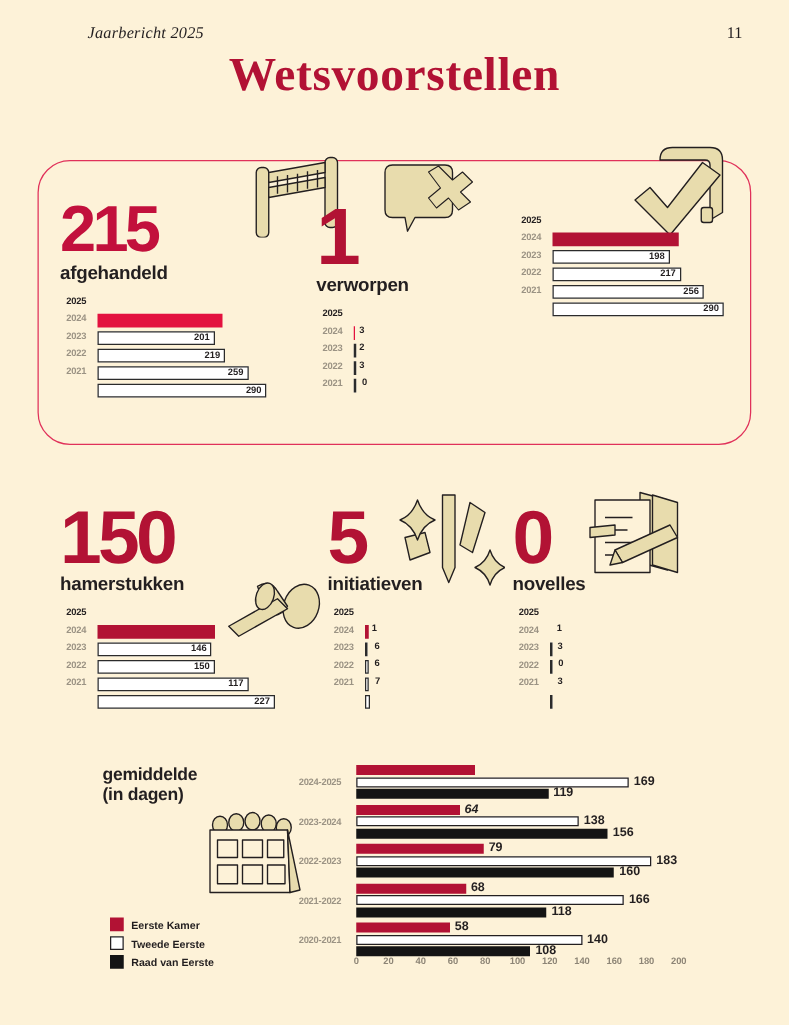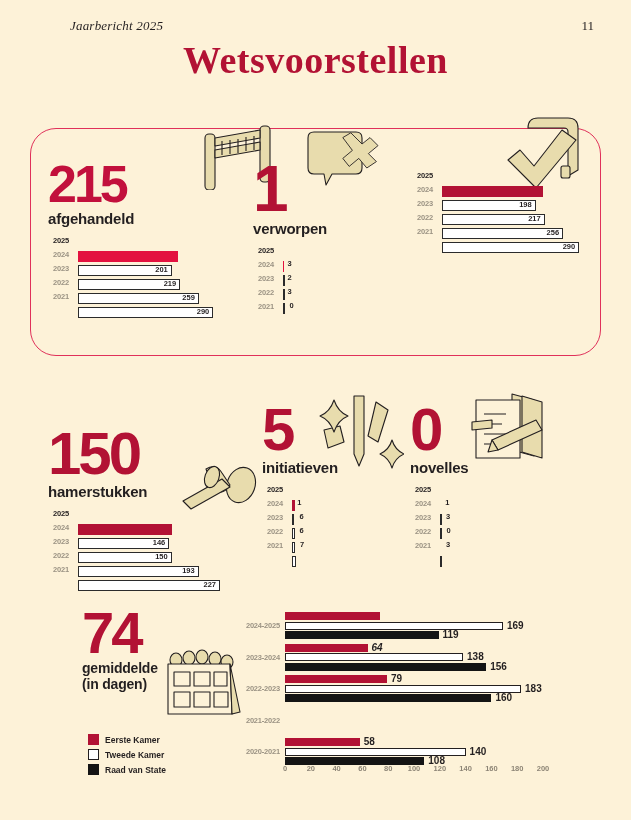--- a/index.html
+++ b/index.html
@@ -95,21 +95,21 @@
   .lg-row{display:flex;align-items:center;height:13px;margin-bottom:2px;}
   .sw{width:11px;height:11px;margin-right:6px;box-sizing:border-box;}
   .sw.red{background:#b21234;}
   .sw.white{background:#fff;border:1px solid #231f20;}
   .sw.black{background:#141414;}
   .lg-label{font-size:8.5px;font-weight:700;color:#231f20;}
 
   .chart{position:absolute;left:232px;top:612px;width:370px;height:170px;}
   .cgrp{position:relative;height:29px;margin-bottom:2.5px;}
   .cglabel{
-    position:absolute;left:0;top:9px;width:48px;text-align:right;
+    position:absolute;left:0;top:9px;width:48px;text-align:center;
     font-size:7.5px;font-weight:700;color:#9b9384;letter-spacing:-.2px;
   }
   .cbars{position:absolute;left:53px;top:0;right:0;height:29px;}
   .cbar{position:absolute;height:8.2px;box-sizing:border-box;}
   .cbar.red{background:#b21234;}
   .cbar.white{background:#fff;border:.9px solid #231f20;}
   .cbar.black{background:#141414;}
   .cval{
     position:absolute;font-size:10px;font-weight:700;color:#231f20;
     line-height:8.2px;white-space:nowrap;
@@ -329,21 +329,21 @@
         <path d="M60 6 L80 12 L80 68 L60 62 Z"></path>
         <rect x="14" y="10" width="44" height="58" fill="#fdf2d8"></rect>
         <path d="M22 24 L44 24 M22 34 L40 34 M22 44 L46 44 M22 54 L38 54" fill="none"></path>
         <path d="M10 32 L30 30 L30 38 L10 40 Z"></path>
         <path d="M30 50 L74 30 L80 40 L36 60 Z"></path>
         <path d="M30 50 L36 60 L26 62 Z"></path>
       </g>
     </svg>
   </div>
 
-  <div class="grp" style="left:48px;top:404px;width:172px;margin-top:24px;">
+  <div class="grp" style="left:48px;top:404px;width:172px;">
     <div class="bignum" style="font-size:60px;color:#b21234;">150</div>
     <div class="caption">hamerstukken</div>
     <div class="bars">
       <div class="brow cur">
           <div class="bryear">2025</div>
         <div class="bwrap">
             <div class="bar darkred" style="width:66%">
               <span class="bval"></span>
             </div>
           </div>
@@ -361,21 +361,21 @@
         <div class="bwrap">
             <div class="bar white" style="width:66%">
               <span class="bval">150</span>
             </div>
           </div>
         </div>
       <div class="brow">
           <div class="bryear">2022</div>
         <div class="bwrap">
             <div class="bar white" style="width:85%">
-              <span class="bval">193</span>
+              <span class="bval">117</span>
             </div>
           </div>
         </div>
       <div class="brow">
           <div class="bryear">2021</div>
         <div class="bwrap">
             <div class="bar white" style="width:100%">
               <span class="bval">227</span>
             </div>
           </div>
@@ -461,21 +461,20 @@
           <div class="bryear">2021</div>
         <div class="bwrap">
             <div class="bar white" style="width:1.8%"></div>
             <span class="bval outside" style="left:3.4%">3</span>
           </div>
         </div>
     </div>
   </div>
 
   <div class="grp" style="left:82px;top:608px;width:150px;">
-    <div class="bignum" style="font-size:58px;color:#b21234;">74</div>
     <div class="caption small multi">
       <div>gemiddelde</div>
       <div>(in dagen)</div>
     </div>
   </div>
 
   <div class="icon" style="left:158px;top:648px;width:86px;height:74px;">
     <svg width="86" height="74" viewBox="0 0 86 74">
       <g fill="none" stroke="#231f20" stroke-width="1.1" stroke-linejoin="round">
         <ellipse cx="18" cy="12" rx="6" ry="7" fill="#e8dcad"></ellipse>
@@ -495,25 +494,25 @@
     </svg>
   </div>
 
   <div class="legend">
     <div class="lg-row">
       <span class="sw red"></span>
       <span class="lg-label">Eerste Kamer</span>
     </div>
     <div class="lg-row">
       <span class="sw white"></span>
-      <span class="lg-label">Tweede Kamer</span>
+      <span class="lg-label">Tweede Eerste</span>
     </div>
     <div class="lg-row">
       <span class="sw black"></span>
-      <span class="lg-label">Raad van State</span>
+      <span class="lg-label">Raad van Eerste</span>
     </div>
   </div>
 
   <div class="chart">
     <div id="chart-rows">
         <div class="cgrp">
           <div class="cglabel">2024-2025</div>
           <div class="cbars">
             <div class="cbar red" style="left: 0px; top: 0px; width: 95.46px;"></div>
             <div class="cbar white" style="left: 0px; top: 9.6px; width: 218.01px;"></div>
@@ -539,20 +538,28 @@
             <div class="cbar red" style="left: 0px; top: 0px; width: 101.91px;"></div>
             <span class="cval" style="left: 105.91px; top: 0px;">79</span>
             <div class="cbar white" style="left: 0px; top: 9.6px; width: 236.07px;"></div>
             <span class="cval" style="left: 240.07px; top: 9.6px;">183</span>
             <div class="cbar black" style="left: 0px; top: 19.2px; width: 206.4px;"></div>
             <span class="cval" style="left: 210.4px; top: 19.2px;">160</span>
           </div>
         </div>
         <div class="cgrp">
           <div class="cglabel">2021-2022</div>
+          <div class="cbars">
+            <div class="cbar red" style="left: 0px; top: 0px; width: 87.72px;"></div>
+            <span class="cval" style="left: 91.72px; top: 0px;">68</span>
+            <div class="cbar white" style="left: 0px; top: 9.6px; width: 214.14px;"></div>
+            <span class="cval" style="left: 218.14px; top: 9.6px;">166</span>
+            <div class="cbar black" style="left: 0px; top: 19.2px; width: 152.22px;"></div>
+            <span class="cval" style="left: 156.22px; top: 19.2px;">118</span>
+          </div>
         </div>
         <div class="cgrp">
           <div class="cglabel">2020-2021</div>
           <div class="cbars">
             <div class="cbar red" style="left: 0px; top: 0px; width: 74.82px;"></div>
             <span class="cval" style="left: 78.82px; top: 0px;">58</span>
             <div class="cbar white" style="left: 0px; top: 9.6px; width: 180.6px;"></div>
             <span class="cval" style="left: 184.6px; top: 9.6px;">140</span>
             <div class="cbar black" style="left: 0px; top: 19.2px; width: 139.32px;"></div>
             <span class="cval" style="left: 143.32px; top: 19.2px;">108</span>

